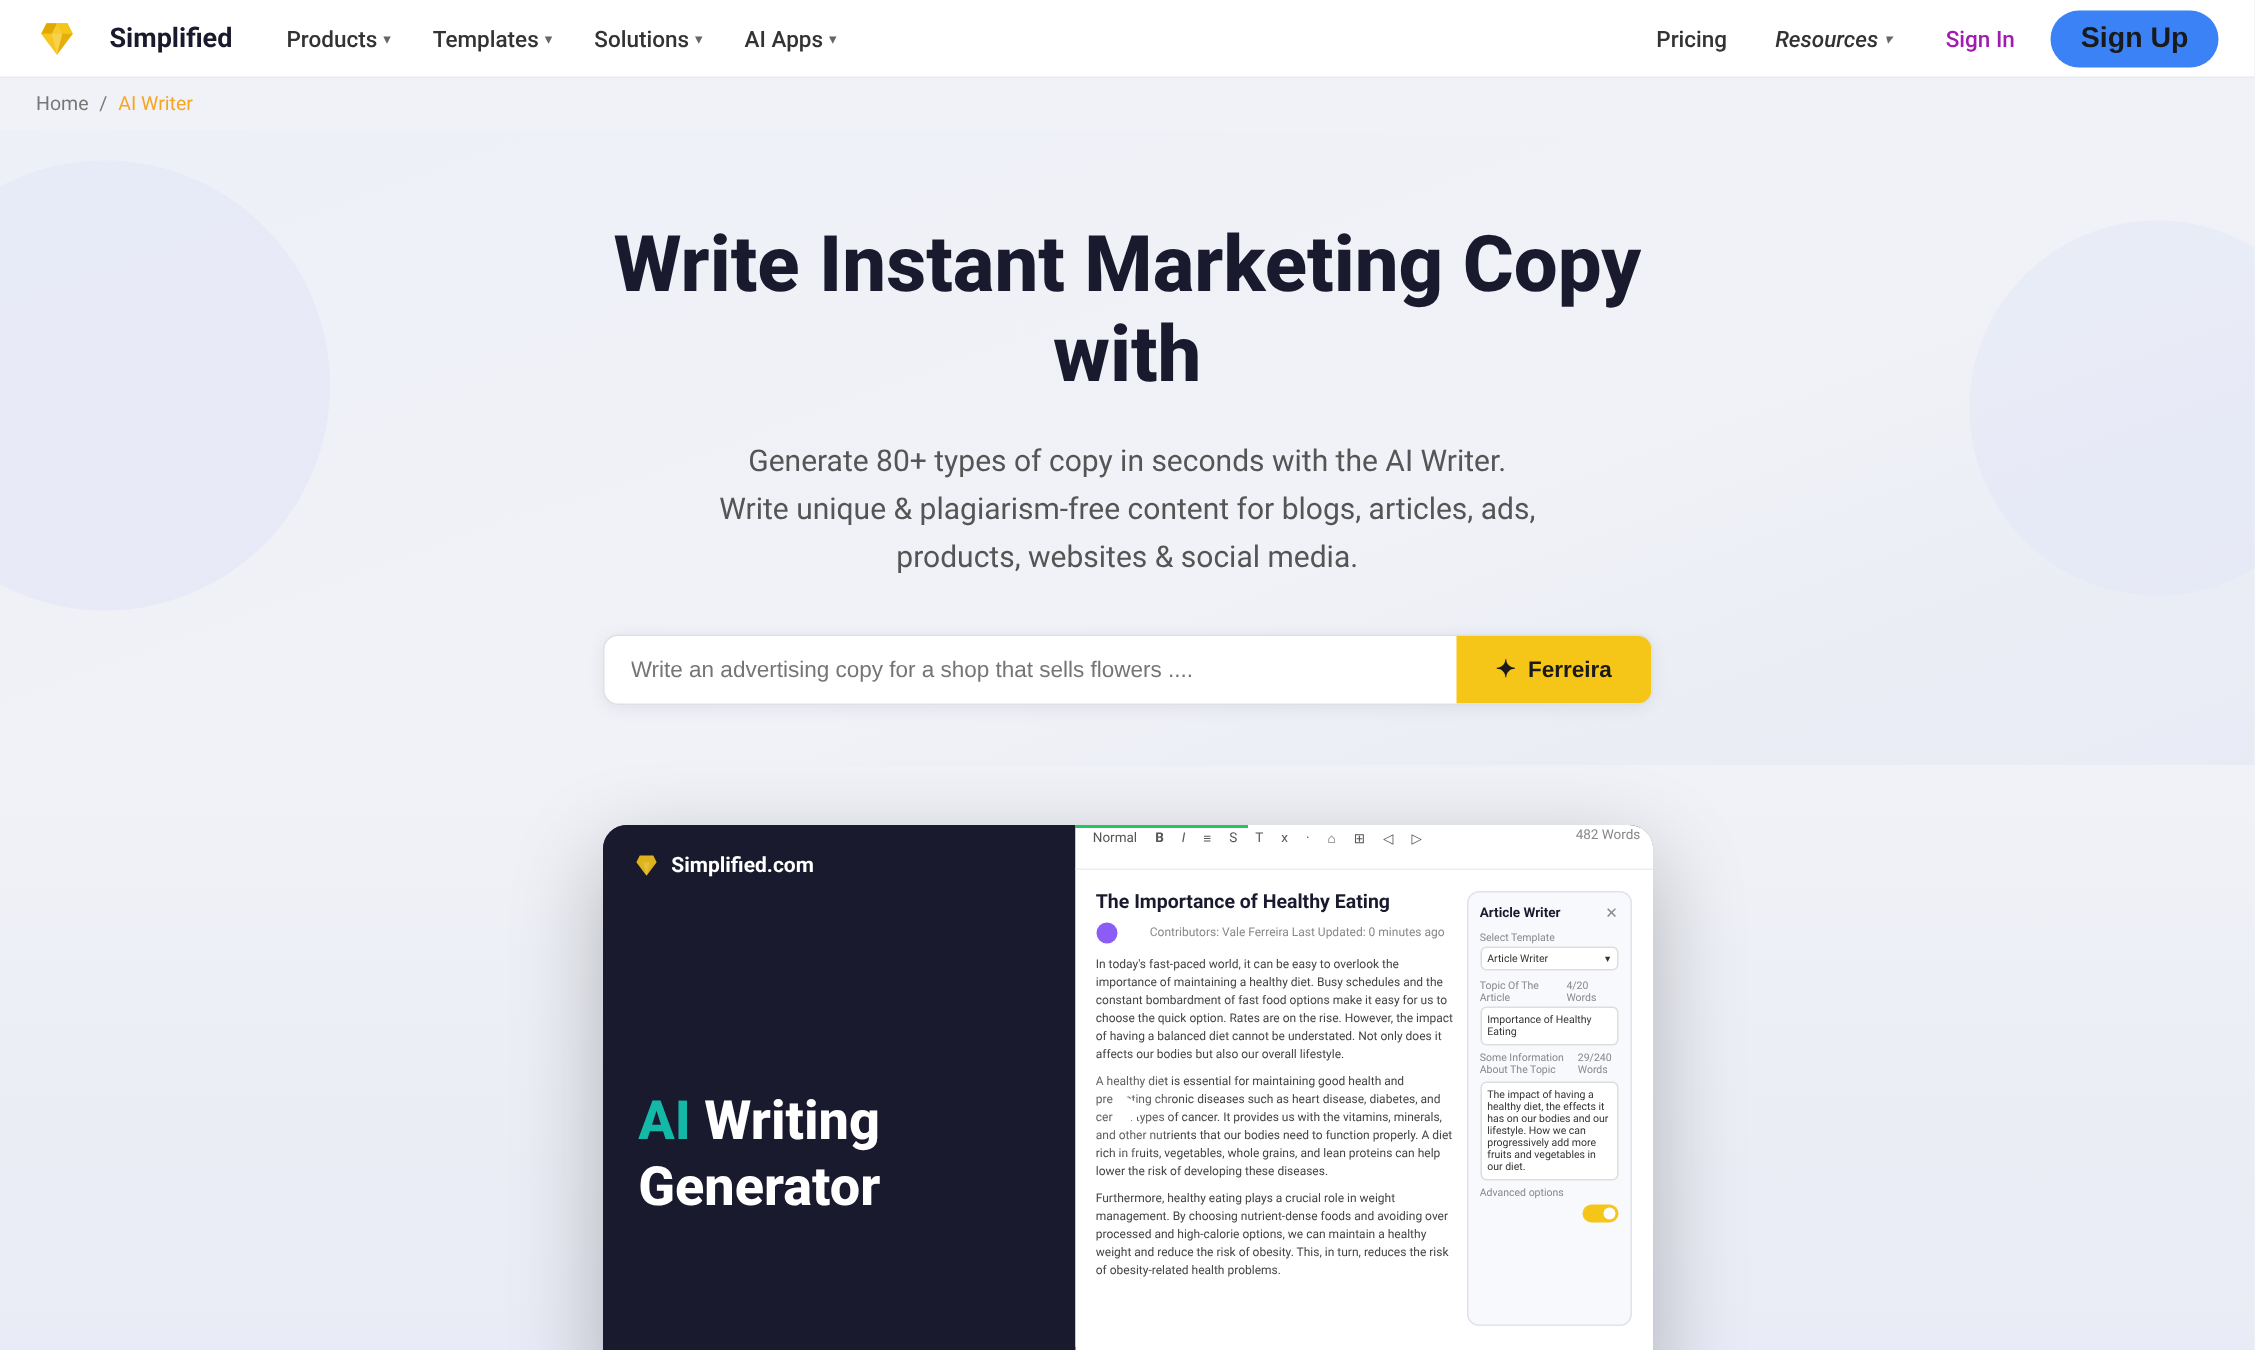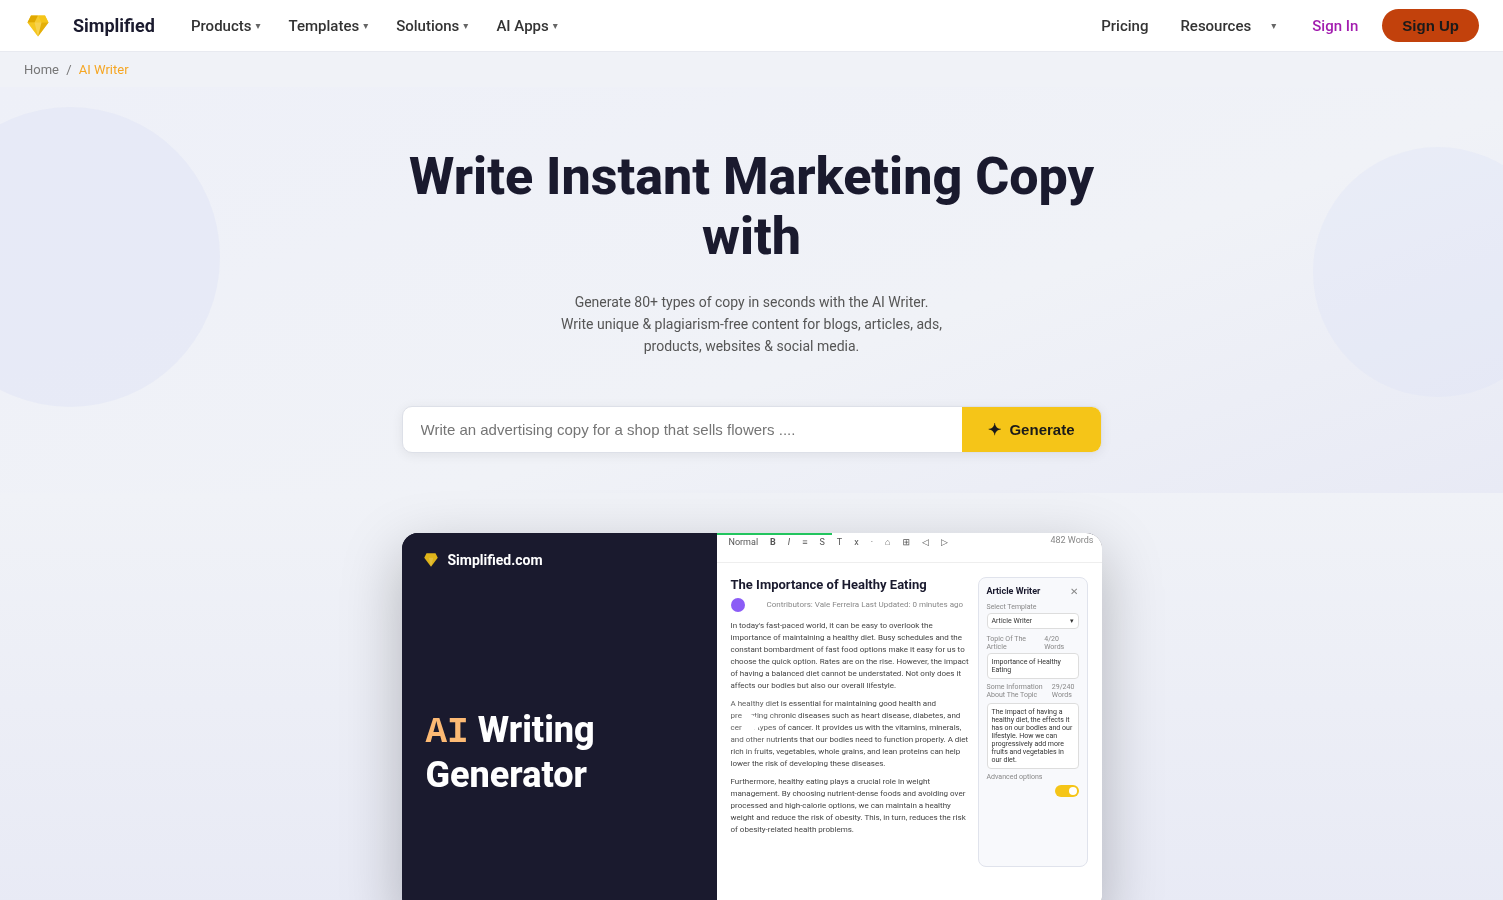--- a/index.html
+++ b/index.html
@@ -62,39 +62,40 @@
     .nav-pricing {
       font-size: 15px;
       color: #333;
       font-weight: 500;
       padding: 6px 12px;
       cursor: pointer;
     }
     .nav-resources {
       display: flex;
       align-items: center;
-      gap: 20px;
+      gap: 4px;
       font-size: 15px;
       color: #333;
       font-weight: 500;
       padding: 6px 12px;
       cursor: pointer;
+      font-style: italic;
     }
     .nav-signin {
       font-size: 15px;
       color: #a21caf;
       font-weight: 500;
       padding: 6px 16px;
       cursor: pointer;
     }
     .nav-signup {
-      background: #c2410c;
+      background: #3b82f6;
       color: #1a1a1a;
       font-weight: 700;
-      font-size: 15px;
+      font-size: 19px;
       padding: 8px 20px;
       border-radius: 24px;
       cursor: pointer;
       border: none;
     }
     .chevron {
       font-size: 10px;
       color: #666;
     }
 
@@ -142,25 +143,25 @@
 
     .hero-title {
       font-size: 52px;
       font-weight: 800;
       color: #1a1a2e;
       line-height: 1.15;
       max-width: 780px;
       margin: 0 auto 24px;
     }
     .hero-subtitle {
-      font-size: 14px;
+      font-size: 20px;
       color: #555;
       line-height: 1.6;
       max-width: 600px;
-      margin: 0 auto 48px;
+      margin: 0 auto 36px;
     }
 
     
     .search-bar-wrapper {
       max-width: 700px;
       margin: 0 auto;
       display: flex;
       background: #fff;
       border: 1.5px solid #dde0e8;
       border-radius: 10px;
@@ -232,21 +233,21 @@
     .video-brand-text {
       color: #fff;
       font-size: 14px;
       font-weight: 700;
     }
     .video-title-text {
       font-size: 36px;
       font-weight: 800;
       line-height: 1.2;
     }
-    .video-title-ai { color: #fdba74; font-family: Liberation Mono, monospace; }
+    .video-title-ai { color: #14b8a6; }
     .video-title-rest { color: #fff; }
     .play-button {
       position: absolute;
       left: 50%;
       top: 50%;
       transform: translate(-50%, -50%);
       width: 60px;
       height: 60px;
       background: rgba(255,255,255,0.15);
       border-radius: 50%;
@@ -536,21 +537,21 @@
     <p class="hero-subtitle">
       <span>Generate 80+ types of copy in seconds with the AI Writer.</span><br>
       <span>Write unique &amp; plagiarism-free content for blogs, articles, ads,</span><br>
       <span>products, websites &amp; social media.</span>
     </p>
 
     <div class="search-bar-wrapper">
       <input type="text" class="search-input" placeholder="Write an advertising copy for a shop that sells flowers ...." style="">
       <button class="generate-btn">
         <span class="magic-icon">✦</span>
-        <span>Generate</span>
+        <span>Ferreira</span>
       </button>
     </div>
   </div>
 </div>
 
 <div class="video-section">
   <div class="video-container">
 
     <div class="video-left">
       <div class="video-brand">

